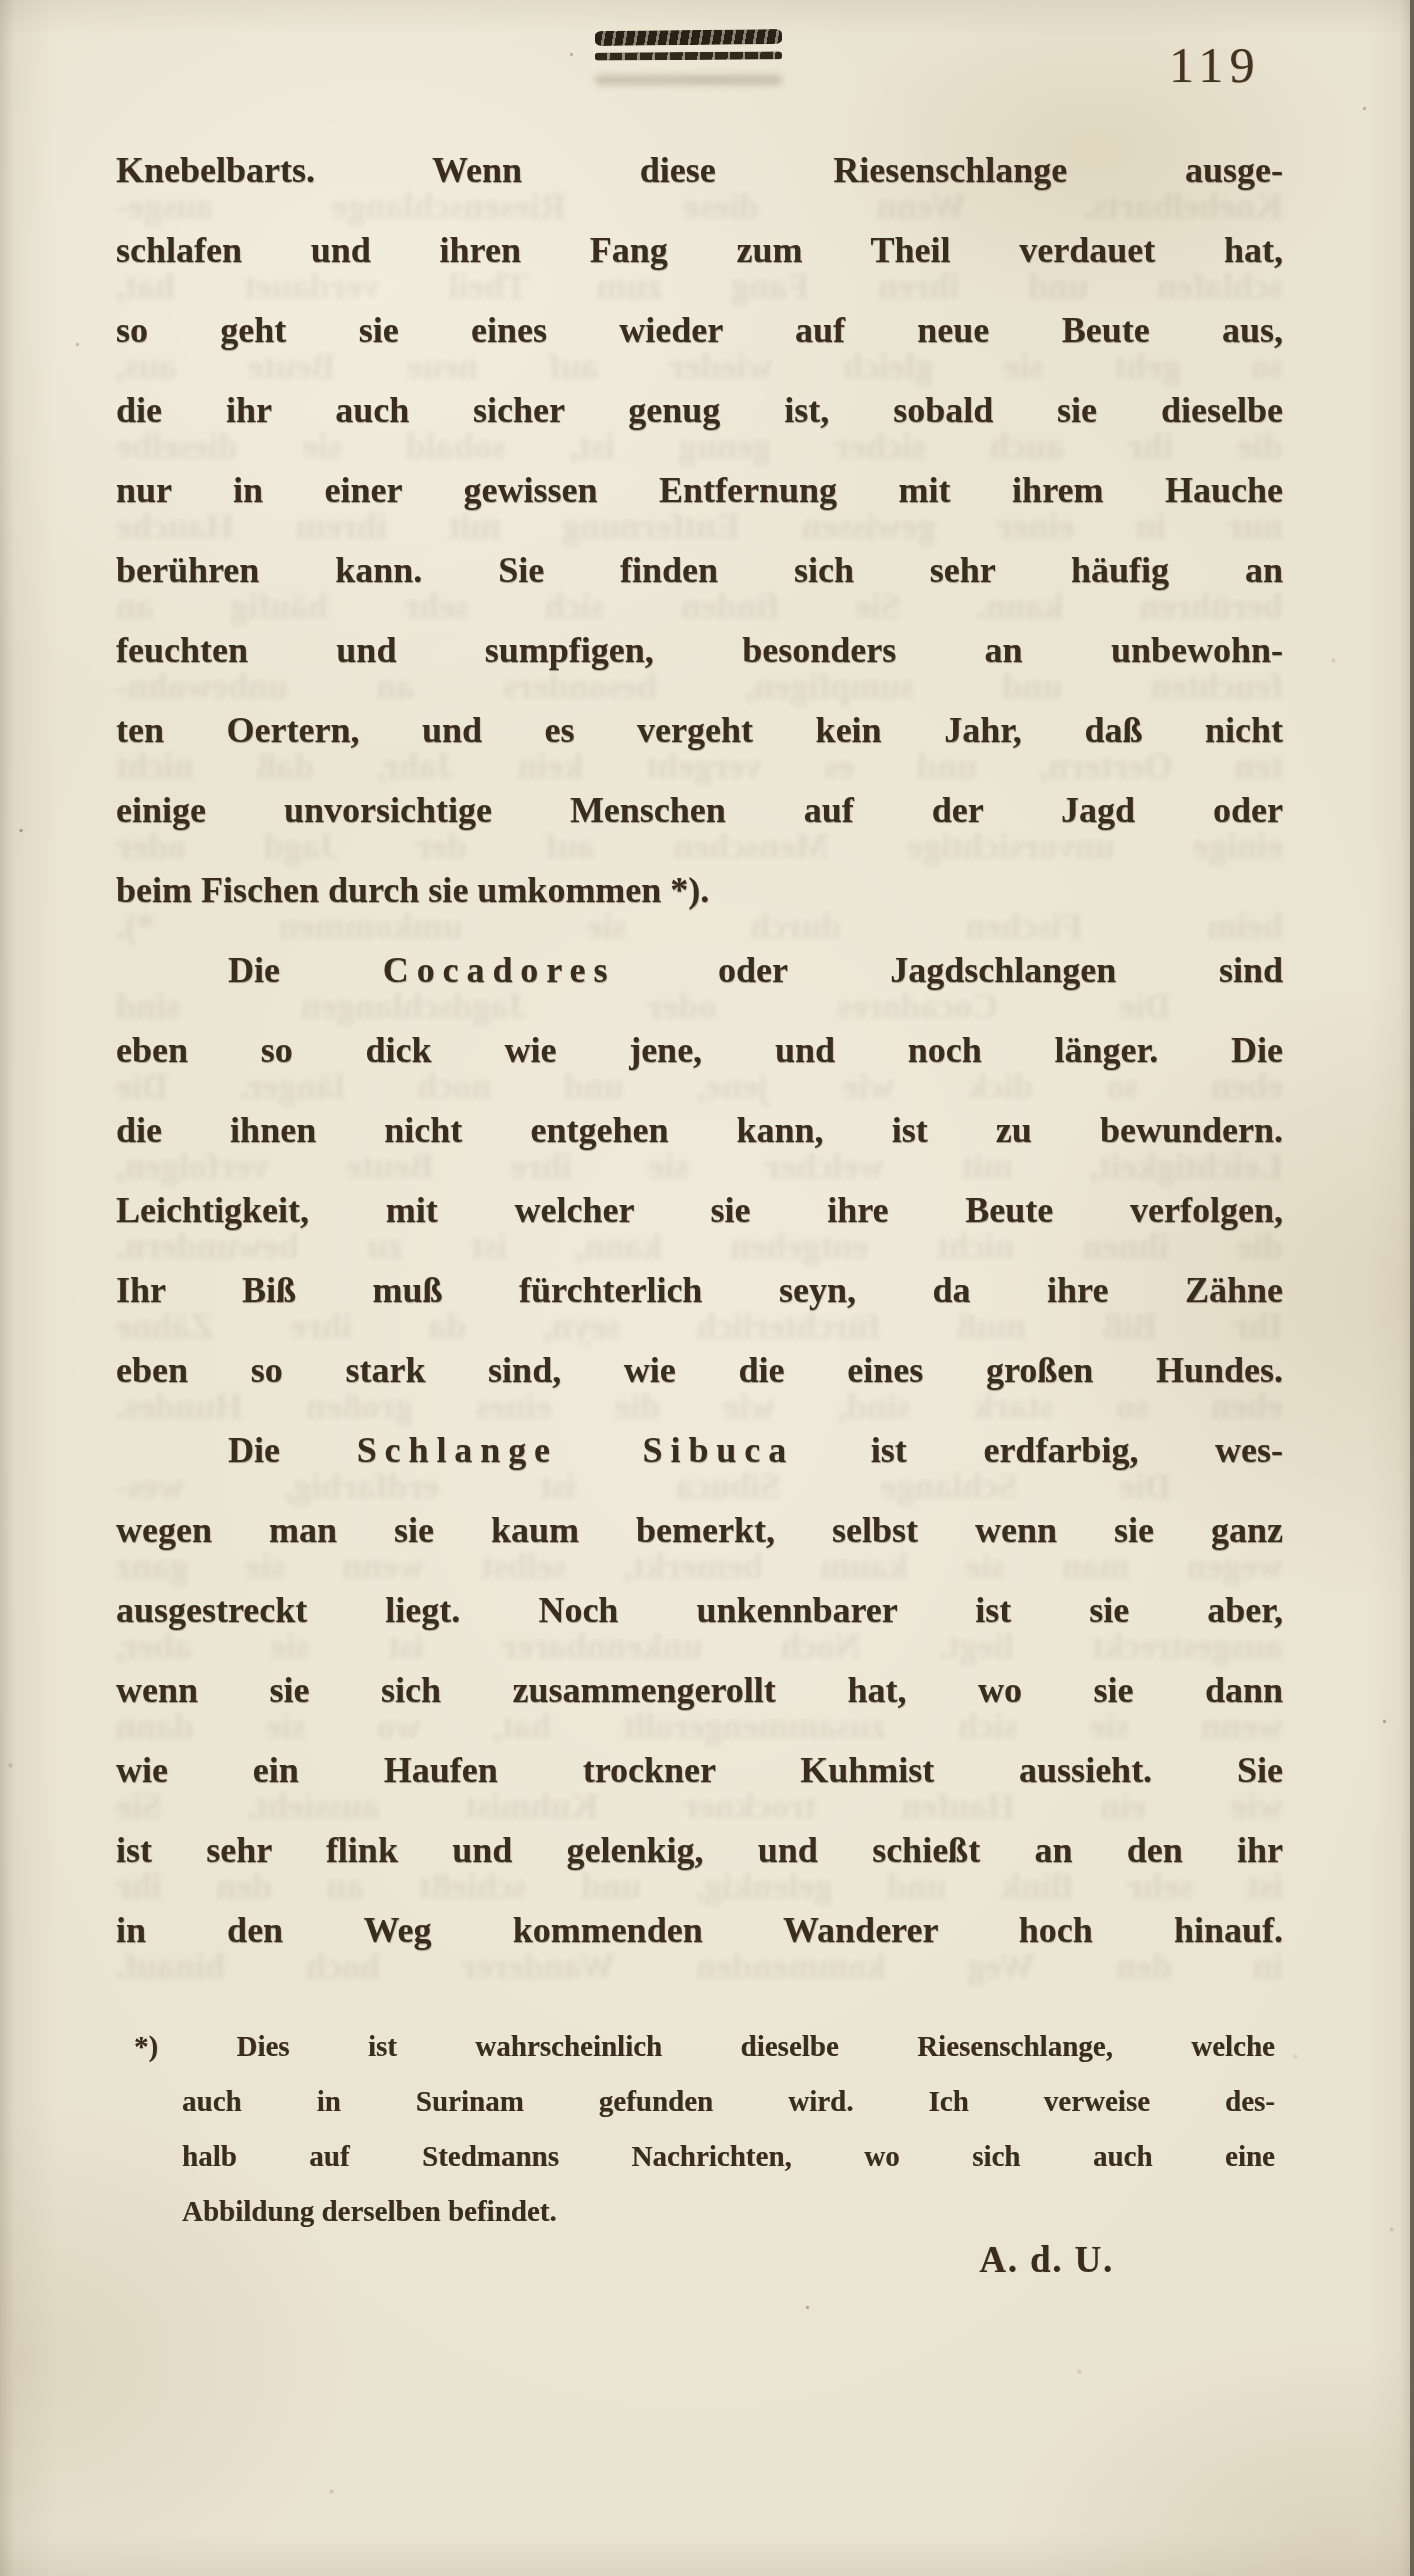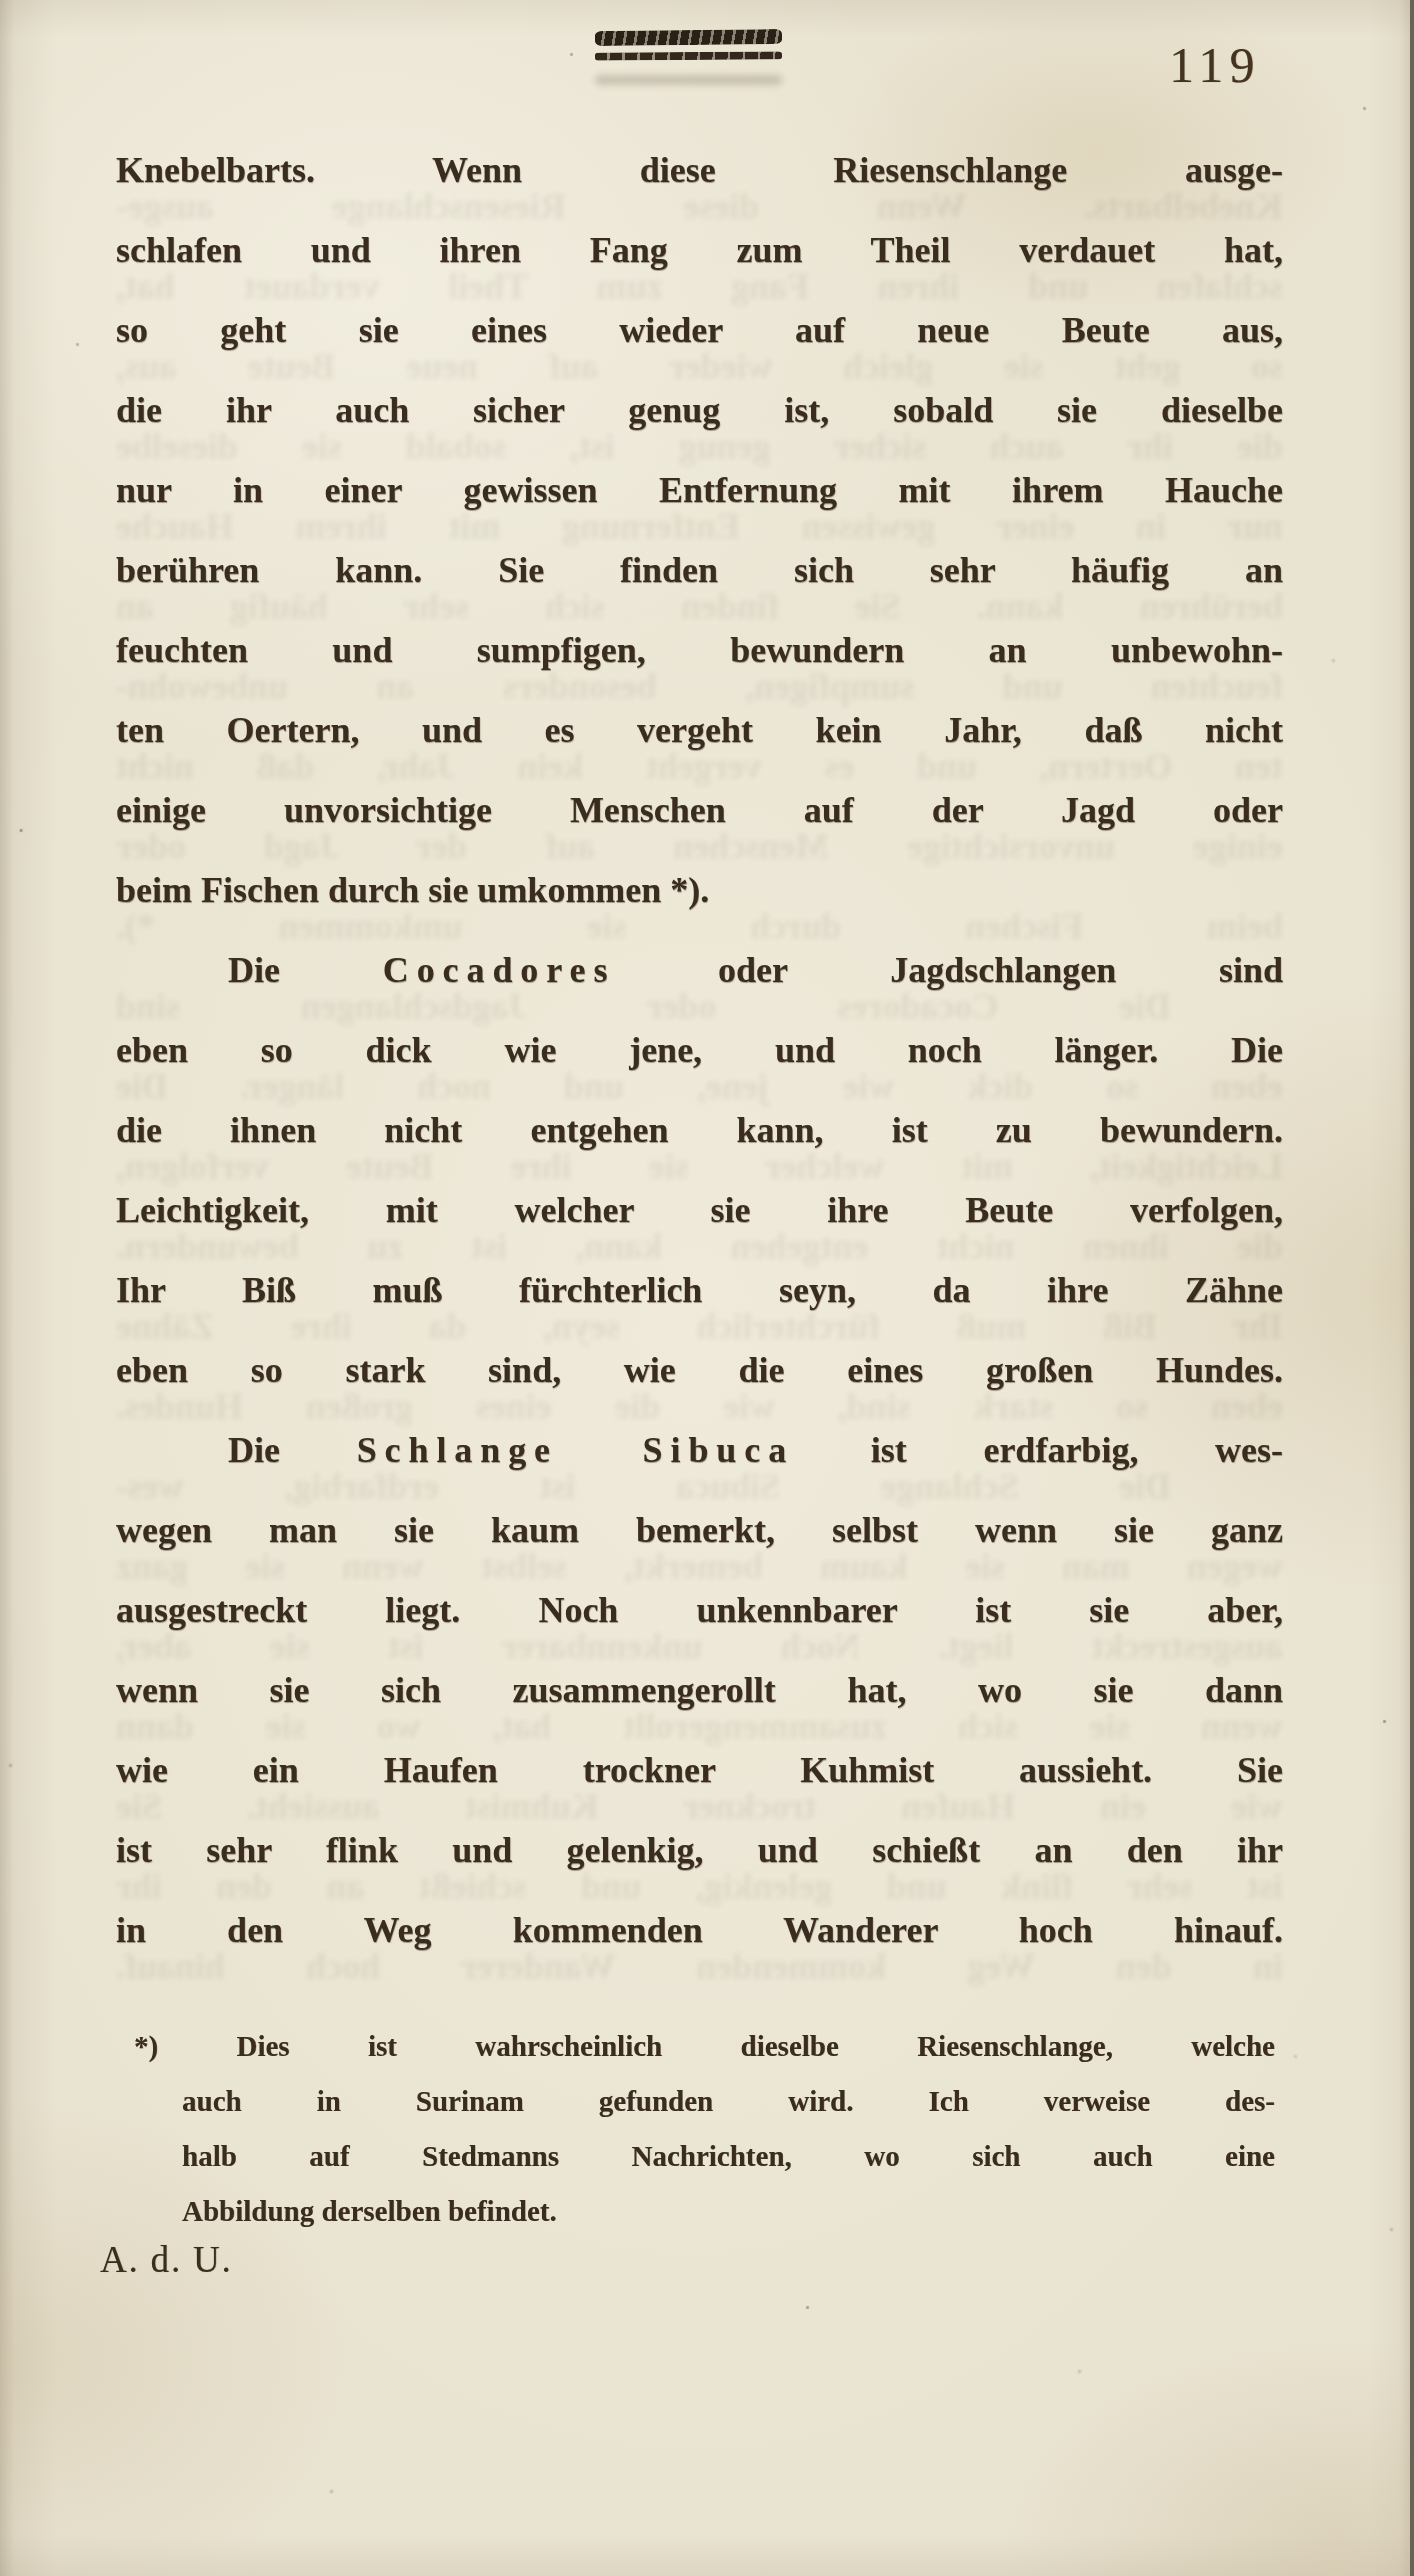--- a/index.html
+++ b/index.html
@@ -73,23 +73,23 @@
   .fline {
     line-height:55px;
     font-size:29px; font-weight:bold;
     text-align:justify; text-align-last:justify;
     text-shadow:0.4px 0.4px 0.6px rgba(56,42,28,0.4);
   }
   .fline.cont { padding-left:48px; }
   .fline.noj { text-align-last:left; }
 
   .signature {
-    position:absolute; left:100px; top:2238px; width:998px;
-    text-align:left;
-    font-size:37px; font-weight:normal;
+    position:absolute; left:116px; top:2238px; width:998px;
+    text-align:right;
+    font-size:37px; font-weight:bold;
     letter-spacing:1.8px;
     text-shadow:0.4px 0.4px 0.8px rgba(56,42,28,0.42);
   }
 
   
   .specks {
     position:absolute; left:0; top:0; width:2.7px; height:2.7px; border-radius:50%;
     background:transparent;
     box-shadow:
       19.6px 829px 0.9px rgba(90,70,48,0.5),
@@ -145,21 +145,21 @@
 
   <div class="page-number">119</div>
 
   <div class="main-text">
       <div class="line">Knebelbarts. Wenn diese Riesenschlange ausge-</div>
       <div class="line">schlafen und ihren Fang zum Theil verdauet hat,</div>
       <div class="line">so geht sie eines wieder auf neue Beute aus,</div>
       <div class="line">die ihr auch sicher genug ist, sobald sie dieselbe</div>
       <div class="line">nur in einer gewissen Entfernung mit ihrem Hauche</div>
       <div class="line">berühren kann. Sie finden sich sehr häufig an</div>
-      <div class="line">feuchten und sumpfigen, bewundern an unbewohn-</div>
+      <div class="line">feuchten und sumpfigen, besonders an unbewohn-</div>
       <div class="line">ten Oertern, und es vergeht kein Jahr, daß nicht</div>
       <div class="line">einige unvorsichtige Menschen auf der Jagd oder</div>
       <div class="line noj">beim Fischen durch sie umkommen *).</div>
       <div class="line ind"><span>Die </span><span class="sp">Cocadores</span><span> oder Jagdschlangen sind</span></div>
       <div class="line">eben so dick wie jene, und noch länger. Die</div>
       <div class="line">die ihnen nicht entgehen kann, ist zu bewundern.</div>
       <div class="line">Leichtigkeit, mit welcher sie ihre Beute verfolgen,</div>
       <div class="line">Ihr Biß muß fürchterlich seyn, da ihre Zähne</div>
       <div class="line">eben so stark sind, wie die eines großen Hundes.</div>
       <div class="line ind"><span>Die </span><span class="sp">Schlange Sibuca</span><span> ist erdfarbig, wes-</span></div>

